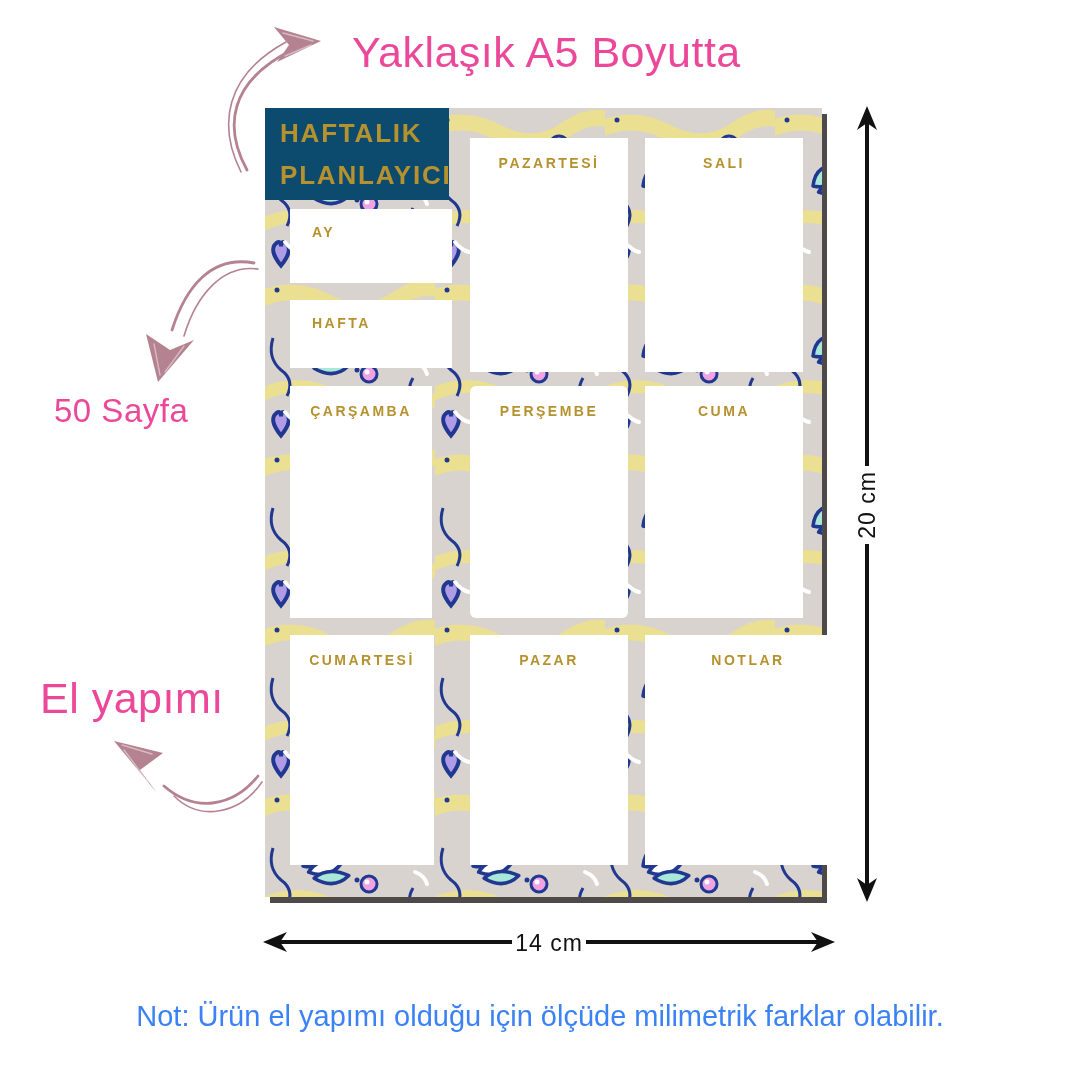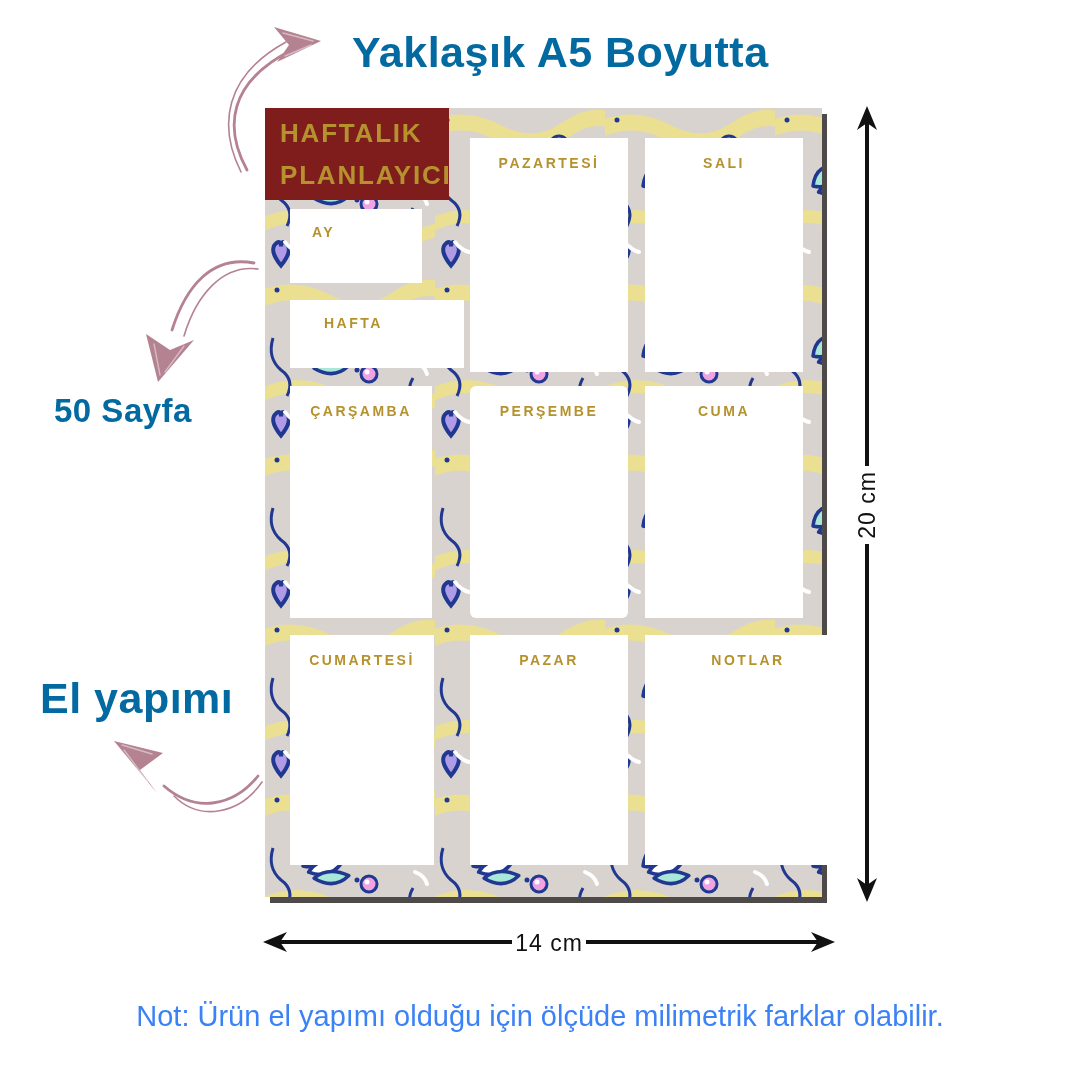--- a/index.html
+++ b/index.html
@@ -1,21 +1,21 @@
 <!DOCTYPE html>
 <html><head>
 <meta charset="utf-8">
 <style>
   html,body{margin:0;padding:0;}
   body{
     width:1080px;height:1080px;position:relative;background:#ffffff;
     font-family:"Liberation Sans", sans-serif;overflow:hidden;
   }
   .caption{
-    position:absolute;color:#0369a1;font-weight:700;letter-spacing:0.5px;
+    position:absolute;color:#ec4899;font-weight:400;letter-spacing:0.5px;
     white-space:nowrap;
   }
   #top-caption{left:352px;top:28px;font-size:43px;}
   #pages-caption{left:54px;top:392px;font-size:33px;}
   #handmade-caption{left:40px;top:674px;font-size:43px;}
   #bottom-note{
     position:absolute;left:0;right:0;top:1000px;text-align:center;
     color:#3b82f6;font-size:29px;font-weight:400;letter-spacing:0px;
   }
   
@@ -27,30 +27,30 @@
   .cell{position:absolute;background:#ffffff;}
   .cell .day-label{
     display:block;text-align:center;padding-top:17px;
     color:#b6922e;font-size:14px;font-weight:700;letter-spacing:2.5px;
   }
   .cell .field-label{
     display:block;text-align:left;padding:15px 0 0 22px;
     color:#b6922e;font-size:14px;font-weight:700;letter-spacing:2.5px;
   }
   #title-card{
-    position:absolute;left:0;top:0;width:184px;height:92px;background:#7f1d1d;
+    position:absolute;left:0;top:0;width:184px;height:92px;background:#0c4a6e;
     display:flex;flex-direction:column;justify-content:center;padding-left:15px;
     box-sizing:border-box;
   }
   #title-card .title-line{
     color:#b6922e;font-size:26px;font-weight:700;letter-spacing:1.8px;line-height:42px;
     white-space:nowrap;
   }
-  #cell-month    {left:25px; top:101px;width:132px;height:74px;}
-  #cell-week     {left:25px; top:192px;width:162px;height:68px;padding-left:12px;}
+  #cell-month    {left:25px; top:101px;width:162px;height:74px;}
+  #cell-week     {left:25px; top:192px;width:162px;height:68px;}
   #cell-monday   {left:205px;top:30px; width:158px;height:234px;}
   #cell-tuesday  {left:380px;top:30px; width:158px;height:234px;}
   #cell-wednesday{left:25px; top:278px;width:142px;height:232px;}
   #cell-thursday {left:205px;top:278px;width:158px;height:232px;border-radius:6px;}
   #cell-friday   {left:380px;top:278px;width:158px;height:232px;}
   #cell-saturday {left:25px; top:527px;width:144px;height:230px;}
   #cell-sunday   {left:205px;top:527px;width:158px;height:230px;}
   #cell-notes    {left:380px;top:527px;width:158px;height:230px;padding-left:24px;}
   .dim-svg{position:absolute;}
   #dim-vertical{left:847px;top:104px;}

